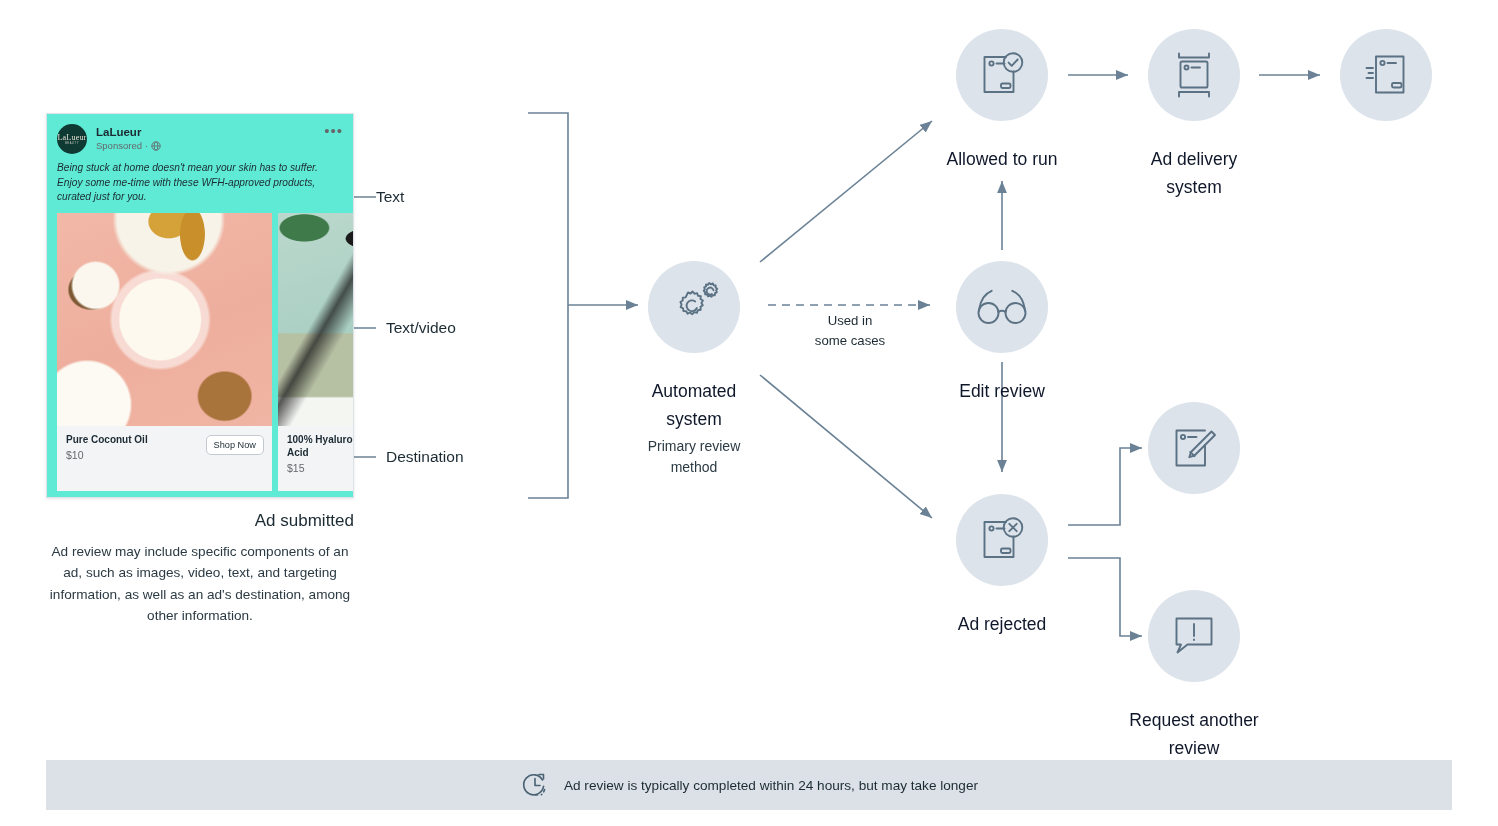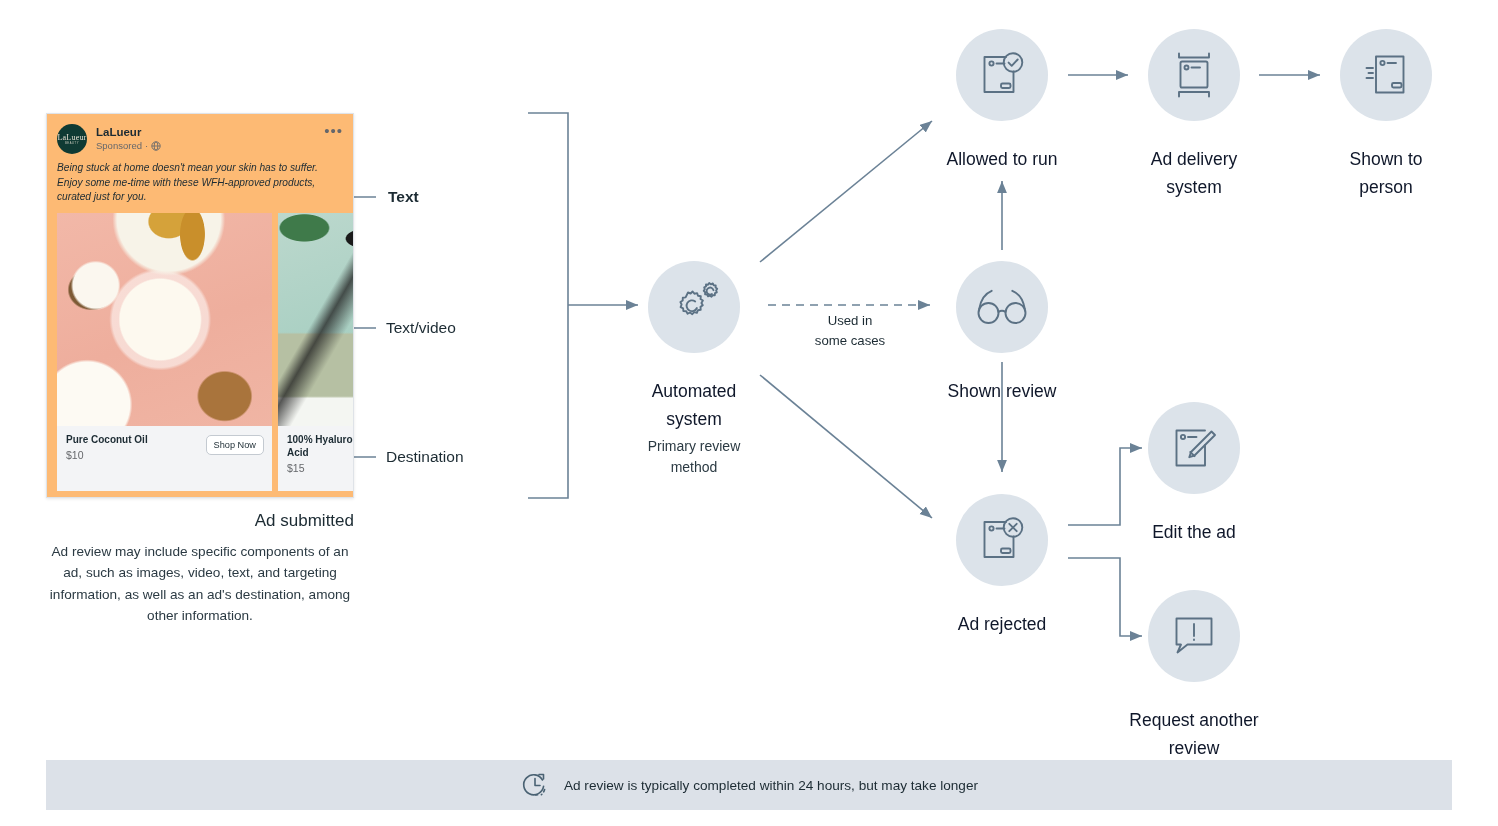--- a/index.html
+++ b/index.html
@@ -25,21 +25,21 @@
     position: absolute;
     left: 0; top: 0;
     width: 1498px; height: 826px;
     pointer-events: none;
   }
 
   
   #ad-card {
     left: 46px; top: 113px;
     width: 308px; height: 385px;
-    background: #fdba74;
+    background: #5eead4;
     border: 1px solid #dfe3e8;
     box-shadow: 0 1px 3px rgba(0,0,0,.10);
     box-sizing: border-box;
     overflow: hidden;
   }
   .ad-head {
     display: flex;
     align-items: center;
     padding: 10px 10px 4px 10px;
   }
@@ -298,21 +298,21 @@
             <div class="tile-price">$15</div>
           </div>
         </div>
       </div>
     </div>
   </div>
 
   <div class="abs" id="ad-submitted-title">Ad submitted</div>
   <div class="abs" id="ad-submitted-desc">Ad review may include specific components of an ad, such as images, video, text, and targeting information, as well as an ad's destination, among other information.</div>
 
-  <div class="abs callout" style="left:388px; top:188px;font-weight:bold;">Text</div>
+  <div class="abs callout" style="left:376px; top:188px;">Text</div>
   <div class="abs callout" style="left:386px; top:319px;">Text/video</div>
   <div class="abs callout" style="left:386px; top:448px;">Destination</div>
 
   <div class="abs node" style="left:594px; top:261px; width:200px;">
     <div class="node-circle">
       <svg width="58" height="54" viewBox="0 0 58 54">
         <g fill="none" stroke="#5b7184" stroke-width="1.9" stroke-linecap="round" stroke-linejoin="round">
           <path d="M23 12.5 l2.6 1.0 2.0-2.0 1.8 2.2 2.7-0.6 0.9 2.7 2.8 0.4 -0.3 2.8 2.4 1.5 -1.5 2.4 1.4 2.4 -2.3 1.6 0.2 2.8 -2.8 0.5 -1.0 2.6 -2.7-0.7 -1.9 2.1 -2.2-1.7 -2.5 1.2 -1.4-2.4 -2.8-0.2 -0.3-2.8 -2.5-1.2 1.0-2.6 -1.2-2.5 2.3-1.5 0.1-2.8 2.8-0.3z"></path>
           <path d="M30.2 21.4 a5.4 5.4 0 1 0 1.7 6.6"></path>
           <path d="M41 4.5 l2.0 0.3 1.2-1.7 1.7 1.2 1.9-0.8 0.9 1.8 2.0 0.2 -0.1 2.0 1.6 1.2 -1.1 1.7 0.7 1.9 -1.8 0.9 -0.2 2.0 -2.0-0.1 -1.3 1.6 -1.6-1.1 -1.9 0.7 -0.9-1.8 -2.0-0.3 0.1-2.0 -1.5-1.3 1.1-1.6 -0.6-1.9 1.8-0.9z"></path>
@@ -331,21 +331,21 @@
       <svg width="54" height="38" viewBox="0 0 54 38">
         <g fill="none" stroke="#5b7184" stroke-width="1.9" stroke-linecap="round" stroke-linejoin="round">
           <circle cx="13.5" cy="25" r="10"></circle>
           <circle cx="40.5" cy="25" r="10"></circle>
           <path d="M23.5 24 q3.5 -2.4 7 0"></path>
           <path d="M4.2 21 q2.2 -14 12.5 -18.2"></path>
           <path d="M49.8 21 q-2.2 -14 -12.5 -18.2"></path>
         </g>
       </svg>
     </div>
-    <div class="node-label">Shown review</div>
+    <div class="node-label">Edit review</div>
   </div>
 
   <div class="abs edge-label" style="left:780px; top:311px; width:140px;">Used in
 some cases</div>
 
   <div class="abs node" style="left:902px; top:29px; width:200px;">
     <div class="node-circle">
       <svg width="52" height="52" viewBox="0 0 52 52">
         <g fill="none" stroke="#5b7184" stroke-width="1.9" stroke-linecap="round" stroke-linejoin="round">
           <path d="M37.5 22.5 L37.5 43 L8.5 43 L8.5 8 L30 8"></path>
@@ -383,22 +383,20 @@
           <path d="M17 6.5 L44.5 6.5 L44.5 42.5 L17 42.5 Z"></path>
           <circle cx="23.5" cy="13" r="2.1"></circle>
           <line x1="28.5" y1="13" x2="37" y2="13"></line>
           <rect x="33" y="33" width="9.5" height="4.5" rx="1.4"></rect>
           <line x1="7.5" y1="18" x2="14" y2="18"></line>
           <line x1="9.5" y1="23" x2="14" y2="23"></line>
           <line x1="7.5" y1="28" x2="14" y2="28"></line>
         </g>
       </svg>
     </div>
-    <div class="node-label">Shown to
-person</div>
   </div>
 
   <div class="abs node" style="left:902px; top:494px; width:200px;">
     <div class="node-circle">
       <svg width="52" height="52" viewBox="0 0 52 52">
         <g fill="none" stroke="#5b7184" stroke-width="1.9" stroke-linecap="round" stroke-linejoin="round">
           <path d="M37.5 22.5 L37.5 43 L8.5 43 L8.5 8 L30 8"></path>
           <circle cx="15.5" cy="14.5" r="2.1"></circle>
           <line x1="20.5" y1="14.5" x2="28.5" y2="14.5"></line>
           <rect x="25" y="34.5" width="9.5" height="4.5" rx="1.4"></rect>
@@ -416,21 +414,20 @@
       <svg width="52" height="50" viewBox="0 0 52 50">
         <g fill="none" stroke="#5b7184" stroke-width="1.9" stroke-linecap="round" stroke-linejoin="round">
           <path d="M37 22 L37 42.5 L8.5 42.5 L8.5 7.5 L37 7.5"></path>
           <circle cx="15" cy="14" r="2.1"></circle>
           <line x1="20" y1="14" x2="28.5" y2="14"></line>
           <path d="M43.5 8.5 l3.5 3.5 -20.5 20.5 -5.2 1.7 1.7 -5.2 z"></path>
           <line x1="22.3" y1="29" x2="26.5" y2="33.2"></line>
         </g>
       </svg>
     </div>
-    <div class="node-label">Edit the ad</div>
   </div>
 
   <div class="abs node" style="left:1094px; top:590px; width:200px;">
     <div class="node-circle">
       <svg width="52" height="48" viewBox="0 0 52 48">
         <g fill="none" stroke="#5b7184" stroke-width="1.9" stroke-linecap="round" stroke-linejoin="round">
           <path d="M8.5 6.5 L43.5 6.5 L43.5 32.5 L19.5 32.5 L9.5 40.5 L13 32.5 L8.5 32.5 Z"></path>
           <line x1="26" y1="12" x2="26" y2="24"></line>
           <line x1="26" y1="27.5" x2="26" y2="28"></line>
         </g>

